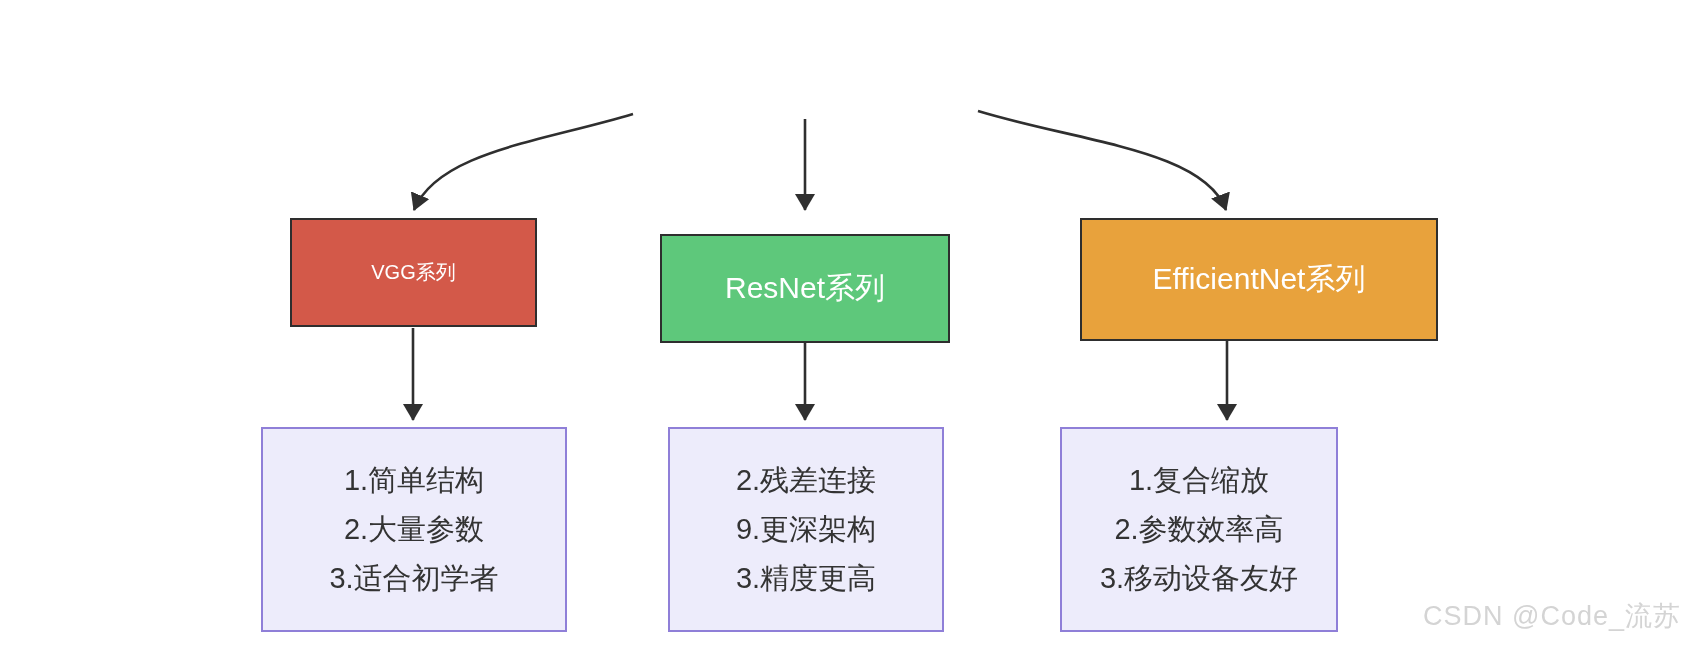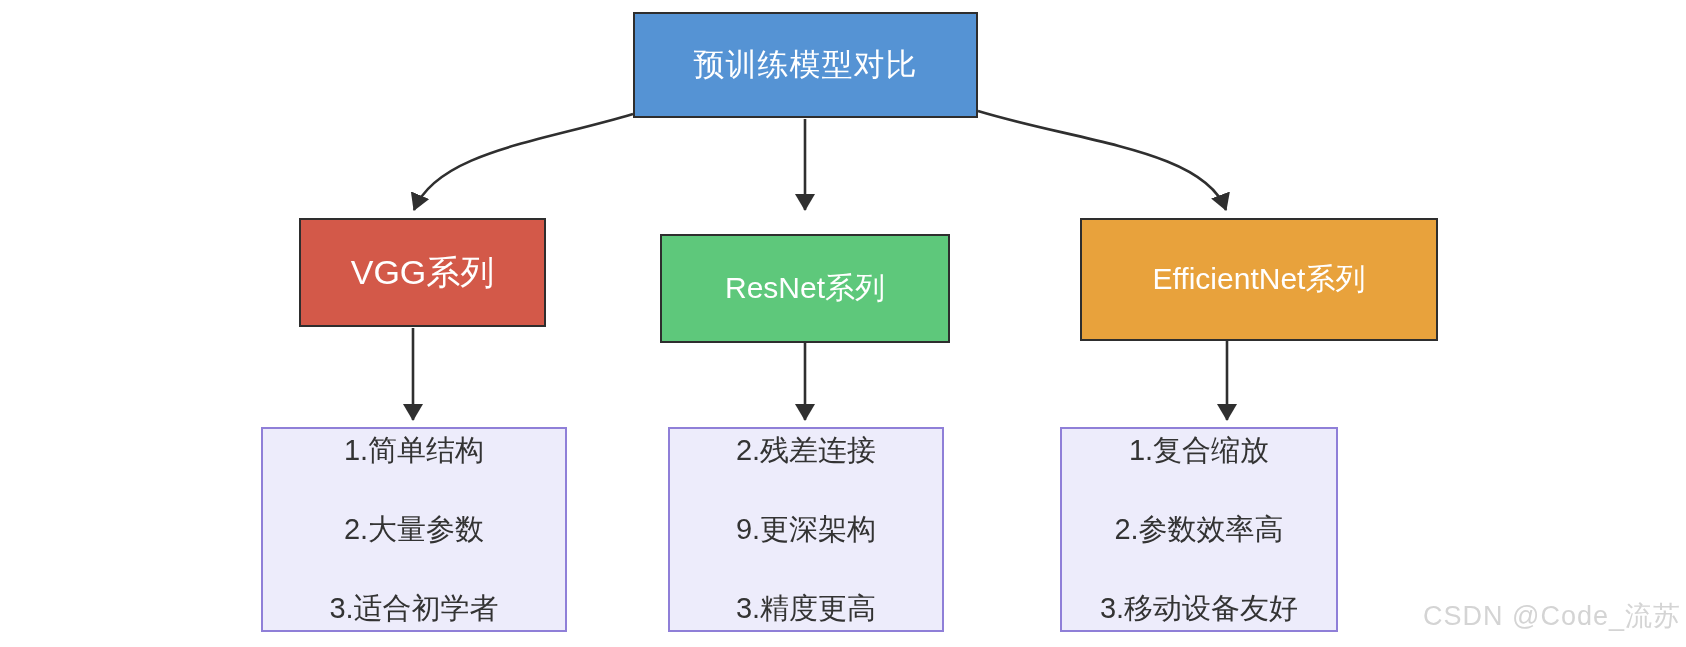--- a/index.html
+++ b/index.html
@@ -34,22 +34,21 @@
   }
   .node-root {
     left: 633px; top: 12px;
     width: 345px; height: 106px;
     font-size: 31px;
     letter-spacing: 1px;
   }
   .node-vgg {
     left: 290px; top: 218px;
     width: 247px; height: 109px;
-    font-size: 34px;
-    margin-left: 9px;
+    font-size: 20px;
   }
   .node-resnet {
     left: 660px; top: 234px;
     width: 290px; height: 109px;
     font-size: 30px;
   }
   .node-efficientnet {
     left: 1048px; top: 218px;
     width: 358px; height: 123px;
     font-size: 30px;
@@ -63,21 +62,20 @@
     background: #edecfb;
     border: 2px solid #8f7fd8;
     display: flex;
     flex-direction: column;
     align-items: center;
     justify-content: center;
     color: #333333;
     font-size: 29px;
     line-height: 49px;
     text-align: center;
-    gap: 30px;
   }
   .detail-vgg { left: 261px; width: 306px; }
   .detail-resnet { left: 668px; width: 276px; }
   .detail-efficientnet { left: 1060px; width: 278px; }
   .watermark {
     position: absolute;
     top: 598px;
     right: 5px;
     font-size: 27px;
     color: #d4d4d4;
@@ -97,23 +95,20 @@
       </marker>
     </defs>
     <path d="M 633 114 C 540 142, 438 152, 414 210" fill="none" stroke="#2f2f2f" stroke-width="2.6" marker-end="url(#arrowhead)"></path>
     <path d="M 805 119 L 805 210" fill="none" stroke="#2f2f2f" stroke-width="2.6" marker-end="url(#arrowhead)"></path>
     <path d="M 978 111 C 1080 142, 1204 150, 1226 210" fill="none" stroke="#2f2f2f" stroke-width="2.6" marker-end="url(#arrowhead)"></path>
     <path d="M 413 328 L 413 420" fill="none" stroke="#2f2f2f" stroke-width="2.6" marker-end="url(#arrowhead)"></path>
     <path d="M 805 328 L 805 420" fill="none" stroke="#2f2f2f" stroke-width="2.6" marker-end="url(#arrowhead)"></path>
     <path d="M 1227 328 L 1227 420" fill="none" stroke="#2f2f2f" stroke-width="2.6" marker-end="url(#arrowhead)"></path>
   </svg>
 
-  <div class="node node-root" style="background-color: rgb(85, 147, 212);">
-    <span>预训练模型对比</span>
-  </div>
 
   <div class="node node-vgg" style="background-color: rgb(211, 89, 73);">
     <span>VGG系列</span>
   </div>
 
   <div class="node node-resnet" style="background-color: rgb(94, 200, 123);">
     <span>ResNet系列</span>
   </div>
 
   <div class="node node-efficientnet" style="background-color: rgb(232, 162, 60);">

